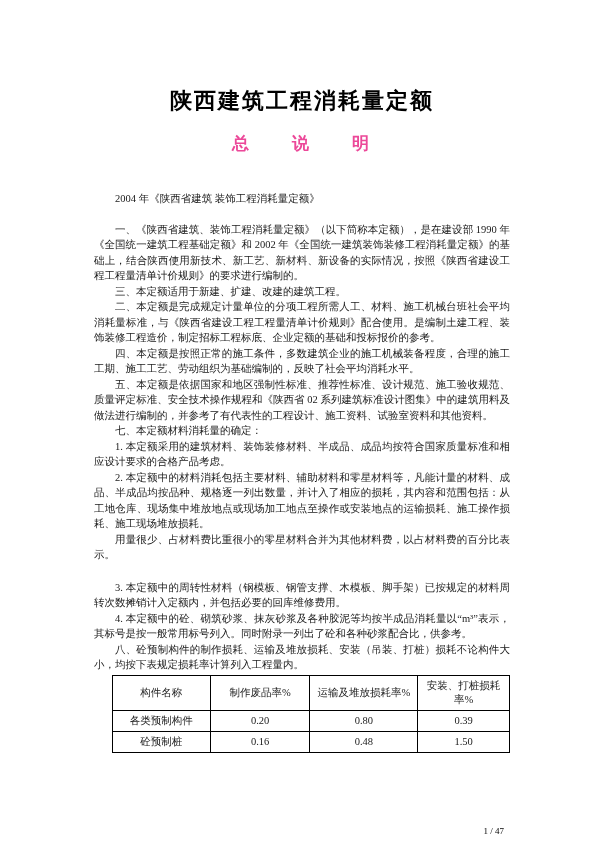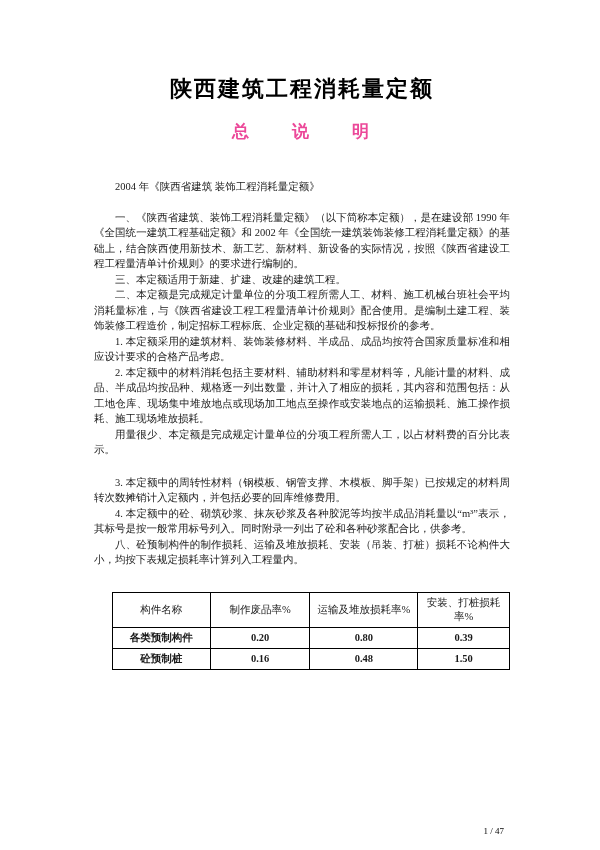--- a/index.html
+++ b/index.html
@@ -14,21 +14,21 @@
     overflow: hidden;
   }
   .page {
     padding: 70px 90px 0 94px;
   }
   .doc-title {
     font-size: 22px;
     font-weight: bold;
     text-align: center;
     letter-spacing: 2px;
-    margin: 4px 0 16px 0;
+    margin: 16px 0 16px 0;
     color: #000;
   }
   .doc-subtitle {
     font-size: 17px;
     font-weight: bold;
     text-align: center;
     letter-spacing: 3px;
     margin: 0 0 36px 0;
     color: #ec4899;
   }
@@ -43,36 +43,36 @@
     line-height: 15.5px;
     text-indent: 2em;
     text-align: justify;
     margin: 0;
   }
   .para.gap-before {
     margin-top: 17px;
   }
   .quota-table {
     border-collapse: collapse;
-    margin: 24px 0 0 18px;
+    margin: 2px 0 0 18px;
     font-size: 10.5px;
     line-height: 14px;
   }
   .quota-table th, .quota-table td {
     border: 1px solid #000;
     text-align: center;
     vertical-align: middle;
     font-weight: normal;
     padding: 3px 6px;
   }
   .quota-table col.c1 { width: 98px; }
   .quota-table col.c2 { width: 100px; }
   .quota-table col.c3 { width: 108px; }
   .quota-table col.c4 { width: 92px; }
-  .quota-table td { height: 21px; font-weight: bold; }
+  .quota-table td { height: 21px; }
   .page-number {
     position: absolute;
     right: 96px;
     bottom: 14px;
     font-size: 9px;
     color: #000;
   }
 </style>
 </head>
 <body>
@@ -80,23 +80,26 @@
 <div class="page">
 
   <h1 class="doc-title">陕西建筑工程消耗量定额</h1>
   <h2 class="doc-subtitle">总　　说　　明</h2>
 
   <p class="intro-line">2004 年《陕西省建筑 装饰工程消耗量定额》</p>
 
   <p class="para">一、《陕西省建筑、装饰工程消耗量定额》（以下简称本定额），是在建设部 1990 年《全国统一建筑工程基础定额》和 2002 年《全国统一建筑装饰装修工程消耗量定额》的基础上，结合陕西使用新技术、新工艺、新材料、新设备的实际情况，按照《陕西省建设工程工程量清单计价规则》的要求进行编制的。</p>
   <p class="para">三、本定额适用于新建、扩建、改建的建筑工程。</p>
   <p class="para">二、本定额是完成规定计量单位的分项工程所需人工、材料、施工机械台班社会平均消耗量标准，与《陕西省建设工程工程量清单计价规则》配合使用。是编制土建工程、装饰装修工程造价，制定招标工程标底、企业定额的基础和投标报价的参考。</p>
+  <p class="para">四、本定额是按照正常的施工条件，多数建筑企业的施工机械装备程度，合理的施工工期、施工工艺、劳动组织为基础编制的，反映了社会平均消耗水平。</p>
+  <p class="para">五、本定额是依据国家和地区强制性标准、推荐性标准、设计规范、施工验收规范、质量评定标准、安全技术操作规程和《陕西省 02 系列建筑标准设计图集》中的建筑用料及做法进行编制的，并参考了有代表性的工程设计、施工资料、试验室资料和其他资料。</p>
+  <p class="para">七、本定额材料消耗量的确定：</p>
   <p class="para">1. 本定额采用的建筑材料、装饰装修材料、半成品、成品均按符合国家质量标准和相应设计要求的合格产品考虑。</p>
   <p class="para">2. 本定额中的材料消耗包括主要材料、辅助材料和零星材料等，凡能计量的材料、成品、半成品均按品种、规格逐一列出数量，并计入了相应的损耗，其内容和范围包括：从工地仓库、现场集中堆放地点或现场加工地点至操作或安装地点的运输损耗、施工操作损耗、施工现场堆放损耗。</p>
-  <p class="para">用量很少、本定额是完成规定计量单位的分项工程所需人工，以占材料费的百分比表示。</p>
+  <p class="para">用量很少、占材料费比重很小的零星材料合并为其他材料费，以占材料费的百分比表示。</p>
   <p class="para gap-before">3. 本定额中的周转性材料（钢模板、钢管支撑、木模板、脚手架）已按规定的材料周转次数摊销计入定额内，并包括必要的回库维修费用。</p>
   <p class="para">4. 本定额中的砼、砌筑砂浆、抹灰砂浆及各种胶泥等均按半成品消耗量以“m³”表示，其标号是按一般常用标号列入。同时附录一列出了砼和各种砂浆配合比，供参考。</p>
   <p class="para">八、砼预制构件的制作损耗、运输及堆放损耗、安装（吊装、打桩）损耗不论构件大小，均按下表规定损耗率计算列入工程量内。</p>
 
   <table class="quota-table">
     <colgroup>
       <col class="c1">
         <col class="c2">
         <col class="c3">
         <col class="c4">

